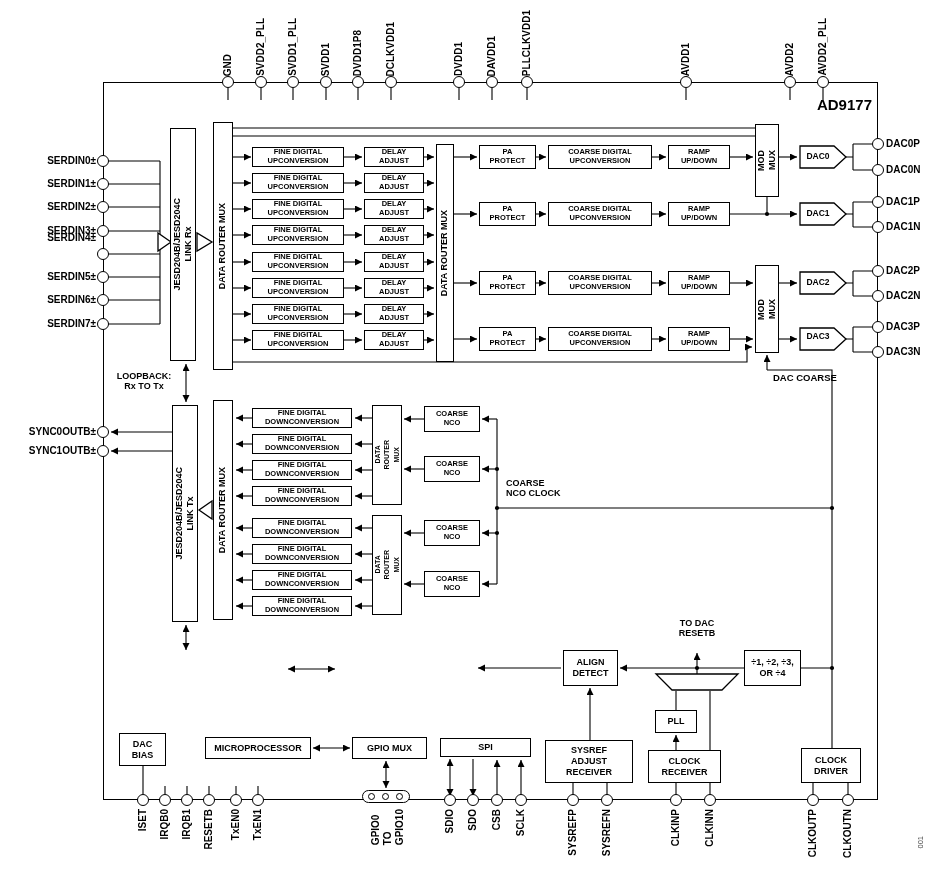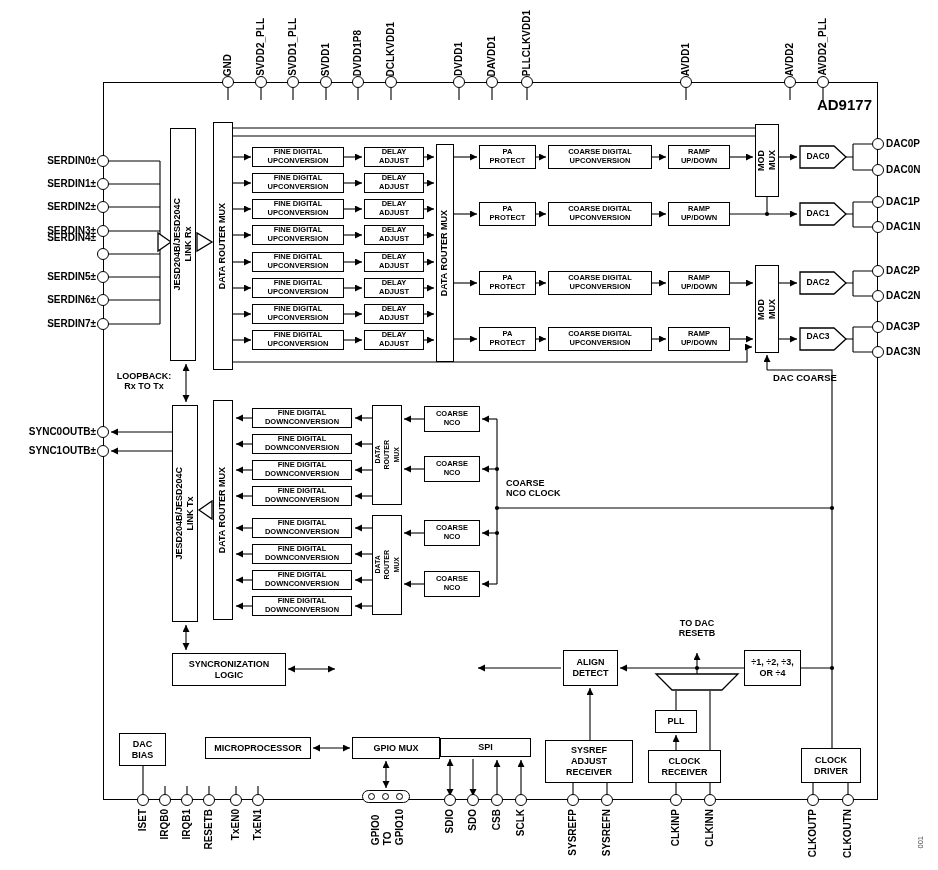--- a/index.html
+++ b/index.html
@@ -302,38 +302,36 @@
   <div class="blk" style="left:424px;top:520px;width:56px;height:26px">COARSE
 NCO</div>
   <div class="blk" style="left:424px;top:571px;width:56px;height:26px">COARSE
 NCO</div>
 
   <div class="lbl" style="left:506px;top:478px;width:72px;font-size:9px;text-align:left">COARSE
 NCO CLOCK</div>
   <div class="lbl" style="left:667px;top:618px;width:60px;font-size:9px">TO DAC
 RESETB</div>
 
-  <div class="blk f9" style="left:172px;top:653px;width:114px;height:33px">SYNCRONIZATION
-LOGIC</div>
   <div class="blk f9" style="left:563px;top:650px;width:55px;height:36px">ALIGN
 DETECT</div>
   <div class="blk f9" style="left:744px;top:650px;width:57px;height:36px">÷1, ÷2, ÷3,
 OR ÷4</div>
   <div class="blk f9" style="left:655px;top:710px;width:42px;height:23px">PLL</div>
   <div class="blk f9" style="left:648px;top:750px;width:73px;height:33px">CLOCK
 RECEIVER</div>
   <div class="blk f9" style="left:545px;top:740px;width:88px;height:43px">SYSREF
 ADJUST
 RECEIVER</div>
   <div class="blk f9" style="left:801px;top:748px;width:60px;height:35px">CLOCK
 DRIVER</div>
   <div class="blk f9" style="left:119px;top:733px;width:47px;height:33px">DAC
 BIAS</div>
   <div class="blk f9" style="left:205px;top:737px;width:106px;height:22px">MICROPROCESSOR</div>
-  <div class="blk f9" style="left:352px;top:737px;width:88px;height:22px">GPIO MUX</div>
+  <div class="blk f9" style="left:352px;top:737px;width:75px;height:22px">GPIO MUX</div>
   <div class="blk f9" style="left:440px;top:738px;width:91px;height:19px">SPI</div>
 
   <div class="pinc" style="left:222px;top:76px"></div>
   <div class="pinc" style="left:255px;top:76px"></div>
   <div class="pinc" style="left:287px;top:76px"></div>
   <div class="pinc" style="left:320px;top:76px"></div>
   <div class="pinc" style="left:352px;top:76px"></div>
   <div class="pinc" style="left:385px;top:76px"></div>
   <div class="pinc" style="left:453px;top:76px"></div>
   <div class="pinc" style="left:486px;top:76px"></div>

